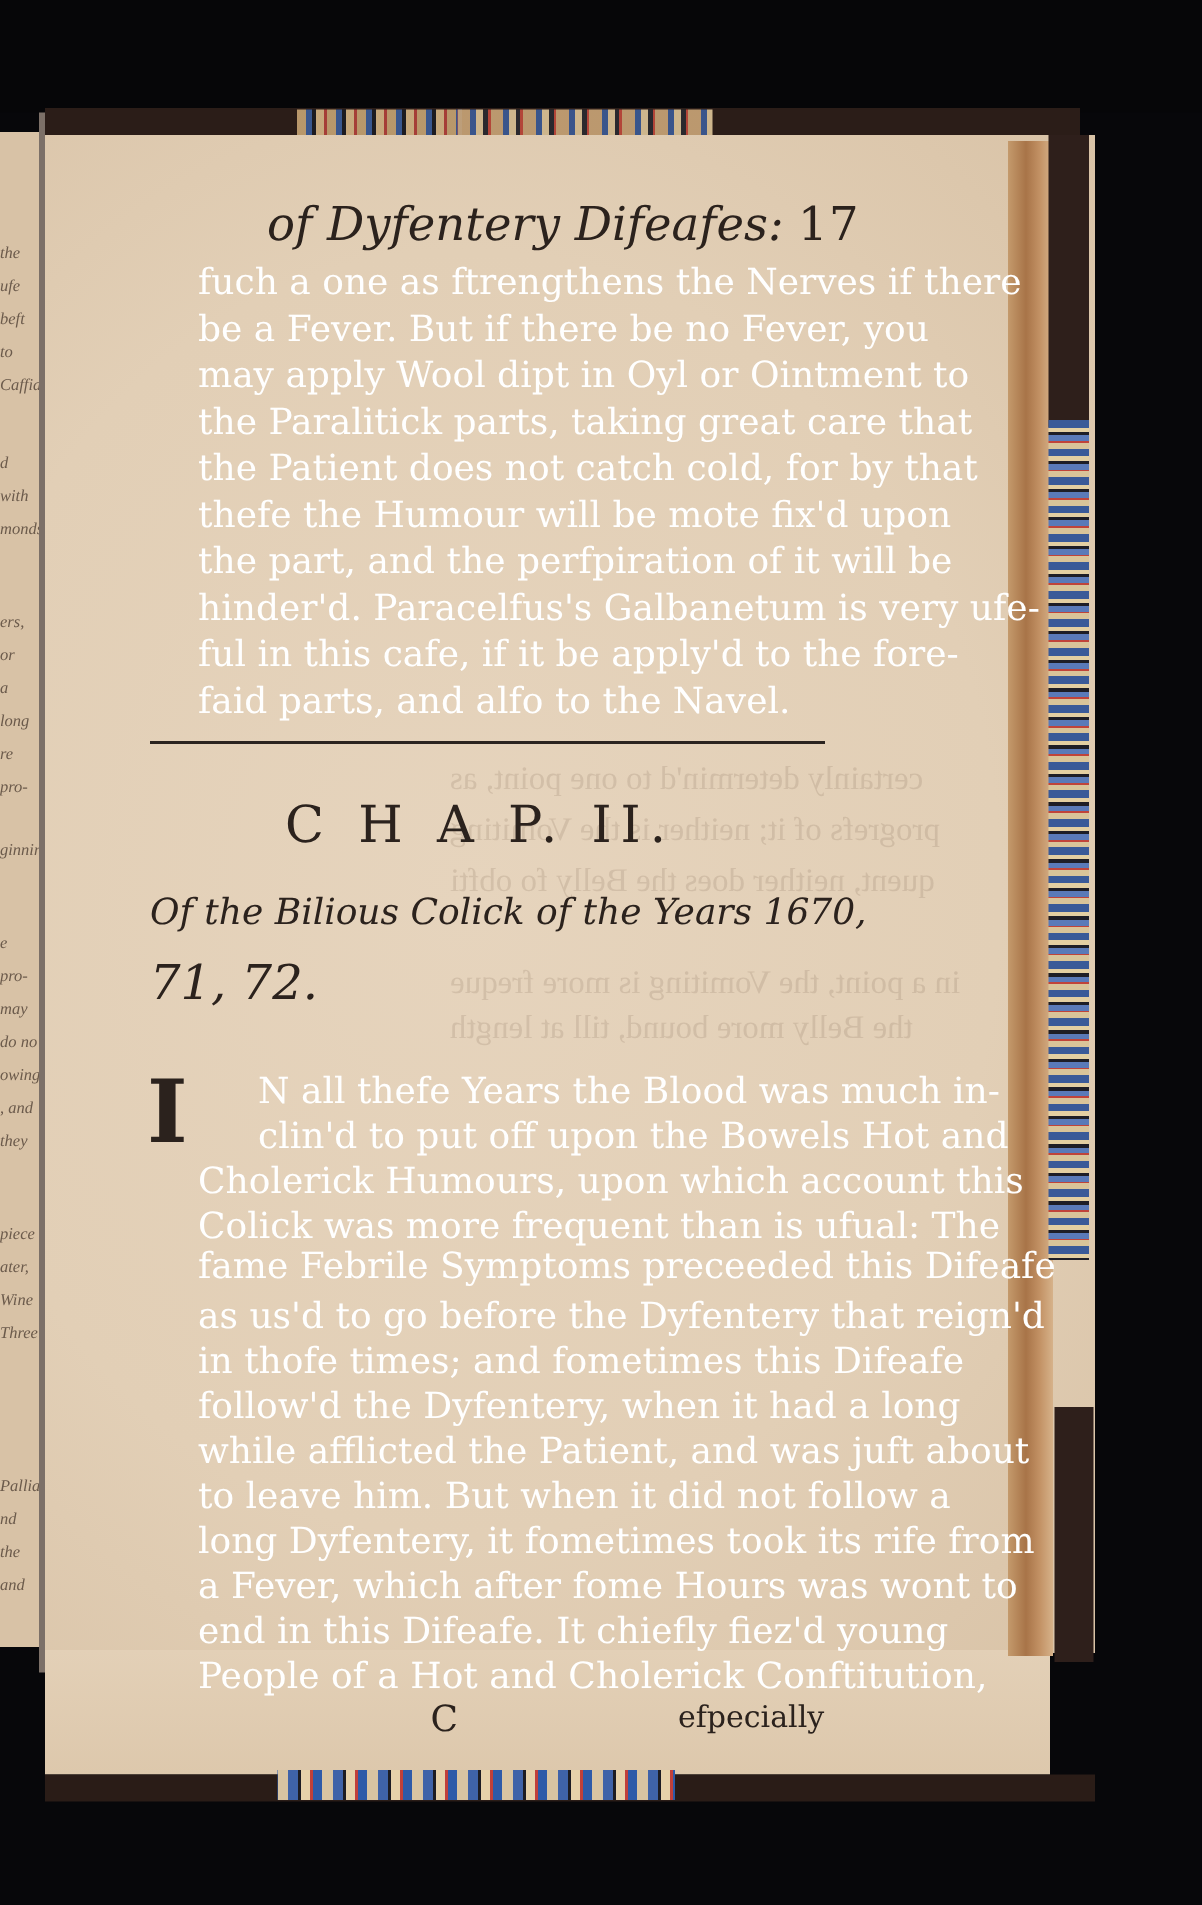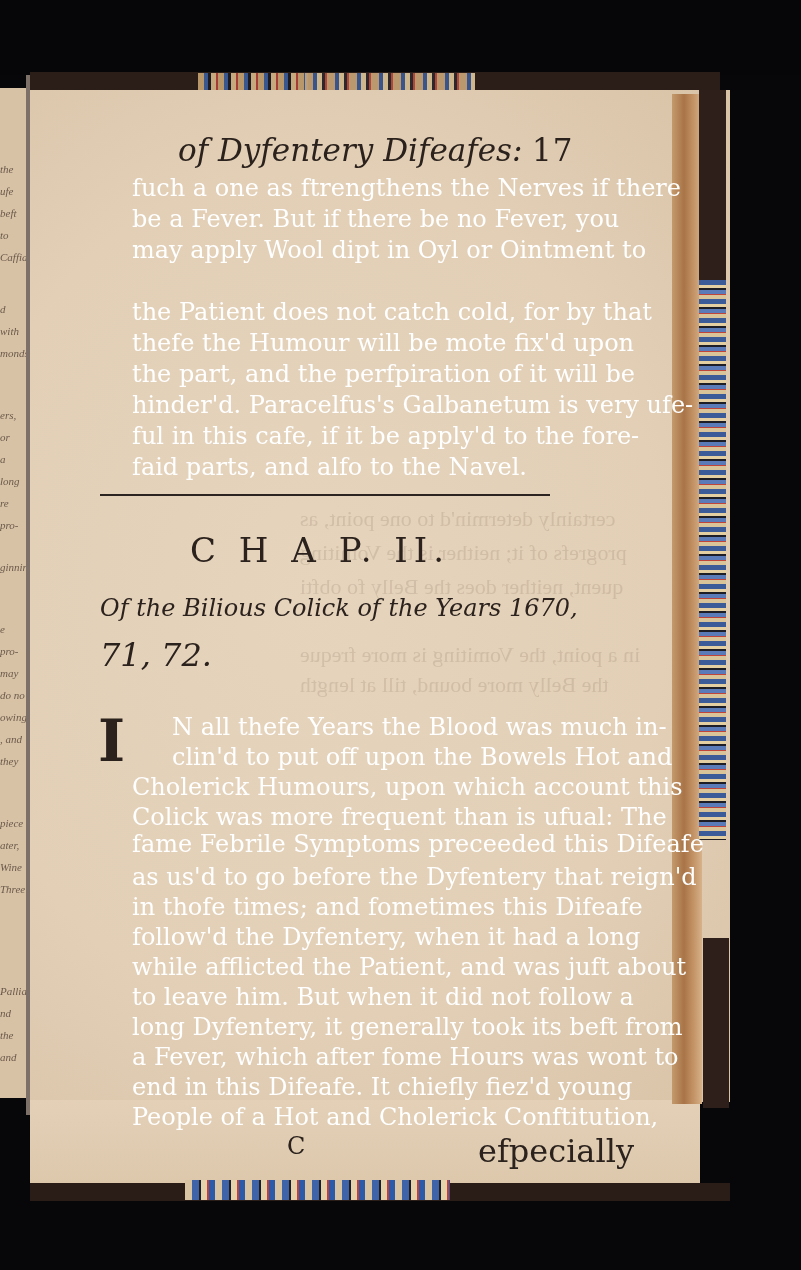--- a/index.html
+++ b/index.html
@@ -47,21 +47,21 @@
   .running-head { position:absolute; left:178px; top:132px; width:430px; font-size:31px; font-style:italic; color:#2b221d; }
   .folio { position:absolute; left:532px; top:132px; font-size:31px; color:#2b221d; letter-spacing:1px; }
   .line { position:absolute; left:100px; width:464px; font-size:24px; line-height:31px; white-space:nowrap;
     text-align:justify; text-align-last:justify; color:#ffffff;margin-left:32px; }
   .rule { position:absolute; left:100px; top:494px; width:450px; height:2px; background:#2b2420; }
   .chap { position:absolute; left:180px; top:530px; width:280px; font-size:34px; letter-spacing:6px; color:#2b221d; text-align:center; }
   .subtitle { position:absolute; left:100px; top:594px; width:520px; font-size:24px; font-style:italic; color:#2b221d; white-space:nowrap; }
   .subtitle2 { position:absolute; left:100px; top:636px; font-size:32px; font-style:italic; color:#2b221d; }
   .dropcap { position:absolute; left:98px; top:712px; font-size:58px; line-height:58px; color:#2b221d; font-weight:bold; }
   .sig { position:absolute; left:287px; top:1064px; font-size:24px; color:#2b221d; }
-  .catch { position:absolute; left:478px; top:1064px; font-size:32px; color:#2b221d; }
+  .catch { position:absolute; left:452px; top:1064px; font-size:20px; color:#2b221d; }
 </style>
 </head>
 <body>
 
 <div class="scene">
   <div class="top-bg"></div>
   <div class="cover-top"></div>
   <div class="marble-top"></div>
   <div class="marble-top2"></div>
 
@@ -114,20 +114,21 @@
   <div class="ghost" style="left:300px; top:574px;">quent, neither does the Belly fo obfti</div>
   <div class="ghost" style="left:300px; top:642px;">in a point, the Vomiting is more freque</div>
   <div class="ghost" style="left:300px; top:672px;">the Belly more bound, till at length</div>
 
   <div class="running-head">of Dyfentery Difeafes:</div>
   <div class="folio">17</div>
 
   <div class="line" style="top:173px">fuch a one as ftrengthens the Nerves if there</div>
   <div class="line" style="top:204px">be a Fever. But if there be no Fever, you</div>
   <div class="line" style="top:235px">may apply Wool dipt in Oyl or Ointment to</div>
+  <div class="line" style="top:266px">the Paralitick parts, taking great care that</div>
   <div class="line" style="top:297px">the Patient does not catch cold, for by that</div>
   <div class="line" style="top:328px">thefe the Humour will be mote fix'd upon</div>
   <div class="line" style="top:359px">the part, and the perfpiration of it will be</div>
   <div class="line" style="top:390px">hinder'd. Paracelfus's Galbanetum is very ufe-</div>
   <div class="line" style="top:421px">ful in this cafe, if it be apply'd to the fore-</div>
   <div class="line" style="top:452px; text-align-last:left; width:auto;">faid parts, and alfo to the Navel.</div>
 
   <div class="rule"></div>
 
   <div class="chap">C H A P. II.</div>
@@ -138,20 +139,20 @@
   <div class="line" style="top:712px; left:140px; width:424px;">N all thefe Years the Blood was much in-</div>
   <div class="line" style="top:742px; left:140px; width:424px;">clin'd to put off upon the Bowels Hot and</div>
   <div class="line" style="top:772px">Cholerick Humours, upon which account this</div>
   <div class="line" style="top:802px">Colick was more frequent than is ufual: The</div>
   <div class="line" style="top:829px">fame Febrile Symptoms preceeded this Difeafe</div>
   <div class="line" style="top:862px">as us'd to go before the Dyfentery that reign'd</div>
   <div class="line" style="top:892px">in thofe times; and fometimes this Difeafe</div>
   <div class="line" style="top:922px">follow'd the Dyfentery, when it had a long</div>
   <div class="line" style="top:952px">while afflicted the Patient, and was juft about</div>
   <div class="line" style="top:982px">to leave him. But when it did not follow a</div>
-  <div class="line" style="top:1012px">long Dyfentery, it generally took its beft from</div>
+  <div class="line" style="top:1012px">long Dyfentery, it fometimes took its rife from</div>
   <div class="line" style="top:1072px">end in this Difeafe. It chiefly fiez'd young</div>
   <div class="line" style="top:1042px">a Fever, which after fome Hours was wont to</div>
   <div class="line" style="top:1102px">People of a Hot and Cholerick Conftitution,</div>
 
   <div class="sig" style="top:1132px">C</div>
   <div class="catch" style="top:1132px">efpecially</div>
 </div>
 
 </body></html>

